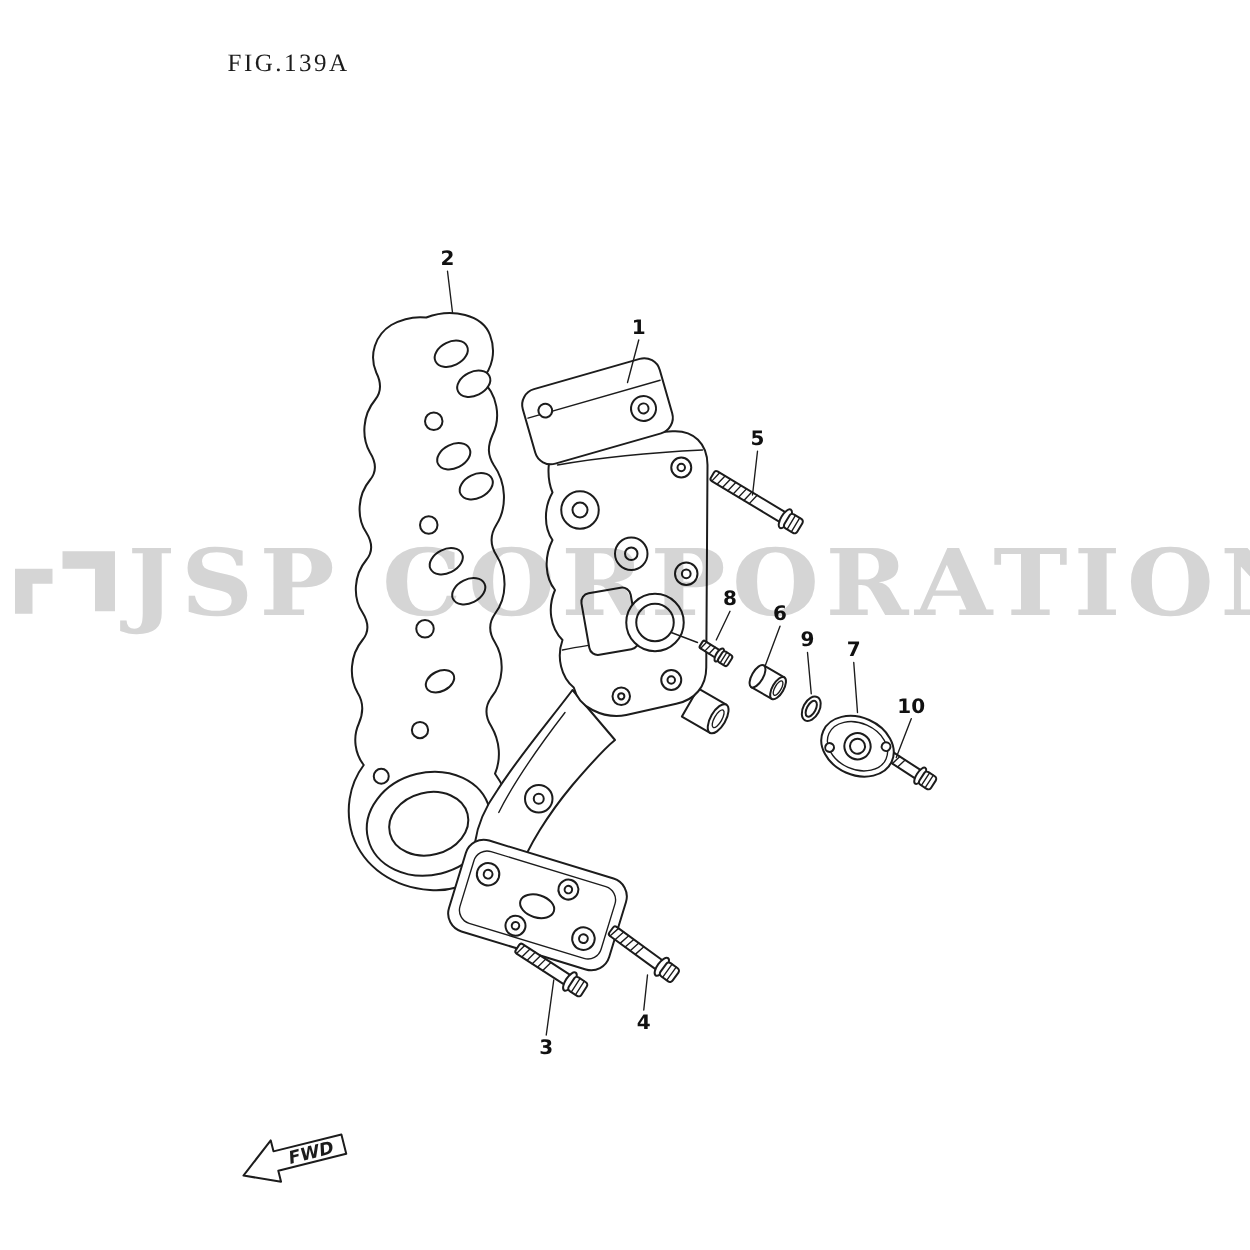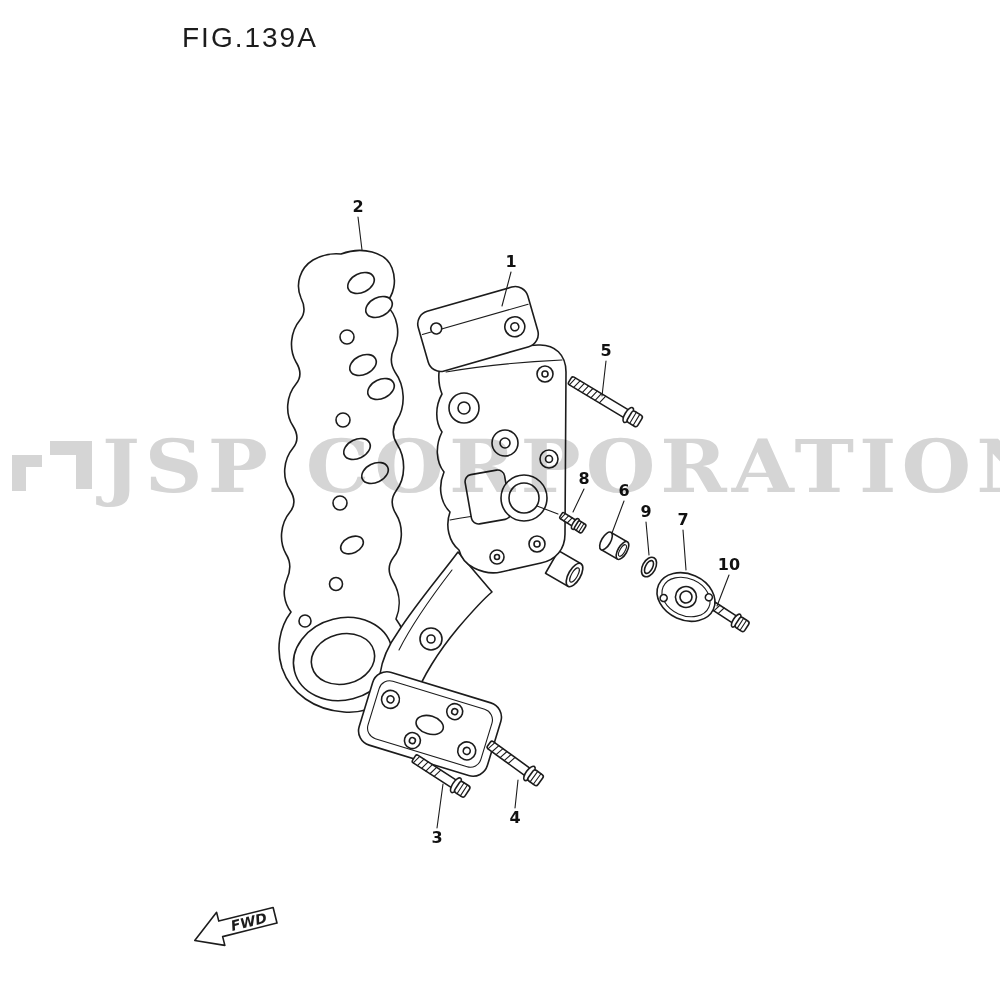--- a/index.html
+++ b/index.html
@@ -8,23 +8,23 @@
     --watermark:#d5d5d5;
     --label:#111111;
   }
   html,body{margin:0;padding:0;background:#e8e8e8;}
   .canvas{
     position:relative;width:1000px;height:1000px;margin:0 auto;
     background:var(--background);overflow:hidden;
     font-family:"Liberation Sans",sans-serif;
   }
   .fig-title{
-    position:absolute;left:182px;top:22px;z-index:2;
-    font-size:28px;letter-spacing:2px;color:var(--line);
-    font-family:Liberation Sans, sans-serif;
+    position:absolute;left:182px;top:40px;z-index:2;
+    font-size:20px;letter-spacing:2px;color:var(--line);
+    font-family:Liberation Serif, serif;
   }
   .diagram{position:absolute;left:0;top:0;z-index:1;}
   .watermark{
     position:absolute;left:10px;top:426px;z-index:3;
     display:flex;align-items:center;gap:8px;
     color:var(--watermark);mix-blend-mode:multiply;pointer-events:none;
   }
   .wm-text{
     font-family:"DejaVu Serif",serif;font-weight:700;font-size:80px;
     letter-spacing:5px;line-height:1;white-space:nowrap;transform:scaleY(0.92);

